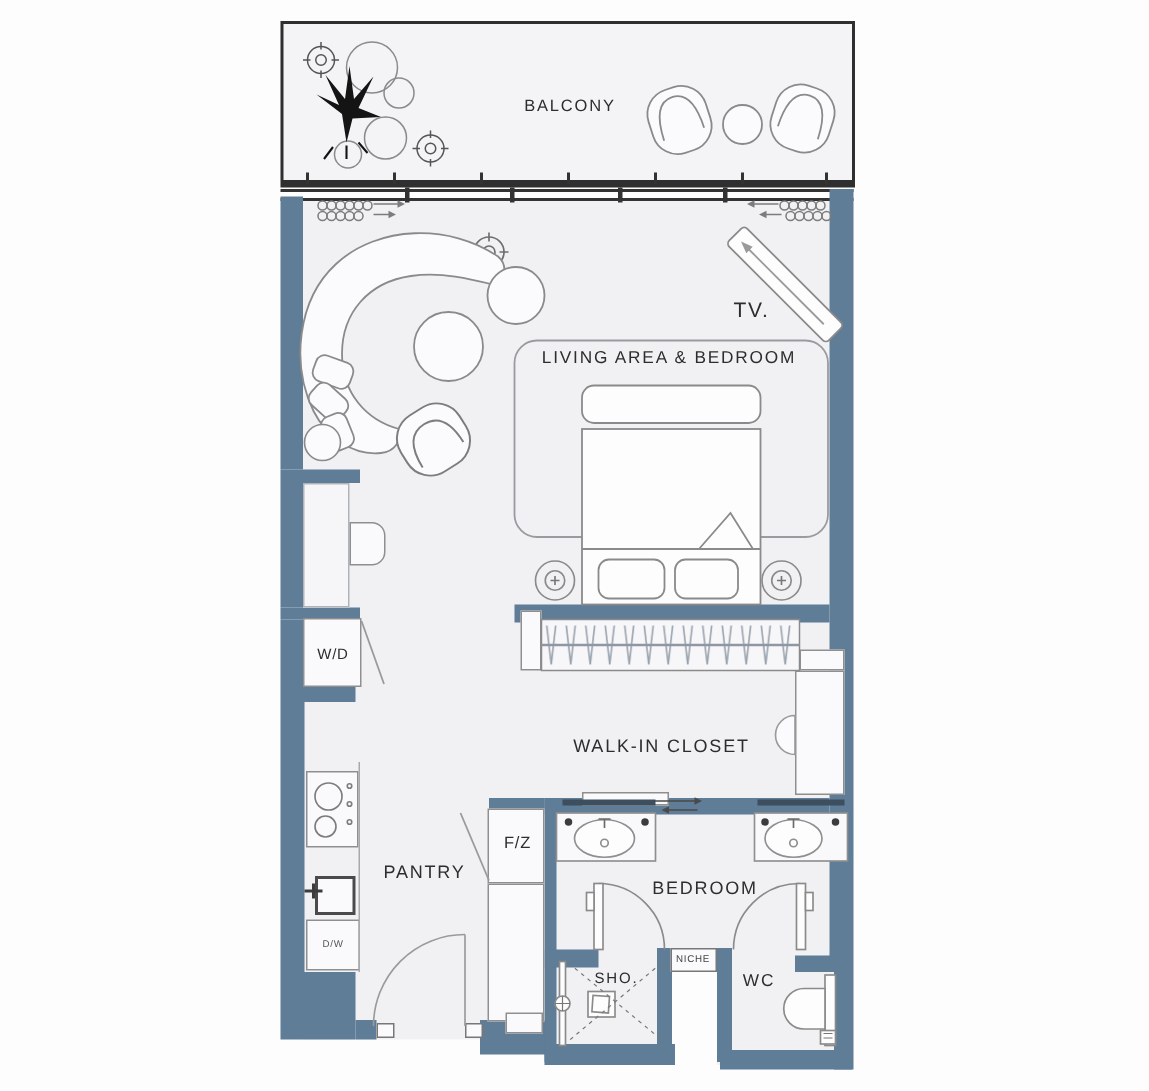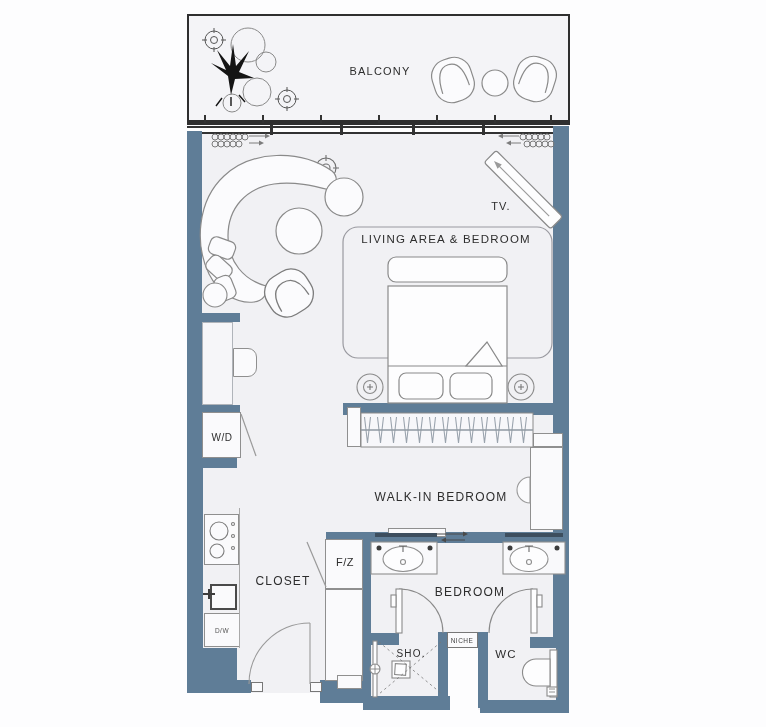--- a/index.html
+++ b/index.html
@@ -281,25 +281,25 @@
 
     <g stroke="#8a8a8a" stroke-width="1.1" fill="#fdfdfe">
       <rect x="550" y="650" width="7" height="47"></rect>
       <path d="M550,659 L536,659 A13.5,13.5 0 0 0 536,686 L550,686 Z"></path>
       <rect x="547" y="687" width="10" height="9"></rect>
       <path d="M549,689 h6 M549,692 h6" stroke="#777" stroke-width="0.8"></path>
     </g>
   </svg>
 
   <div class="lbl" style="left:380px;top:71px;font-size:11px;">BALCONY</div>
-  <div class="lbl" style="left:501px;top:206px;font-size:11px;">TV.</div>
+  <div class="lbl" style="left:501px;top:206px;font-size:14px;">TV.</div>
   <div class="lbl" style="left:446px;top:239px;font-size:11.5px;">LIVING AREA &amp; BEDROOM</div>
   <div class="lbl" style="left:222px;top:437px;font-size:10px;letter-spacing:0.5px;">W/D</div>
-  <div class="lbl" style="left:441px;top:497px;font-size:12px;">WALK-IN BEDROOM</div>
-  <div class="lbl" style="left:283px;top:581px;font-size:12px;">CLOSET</div>
+  <div class="lbl" style="left:441px;top:497px;font-size:12px;">WALK-IN CLOSET</div>
+  <div class="lbl" style="left:283px;top:581px;font-size:12px;">PANTRY</div>
   <div class="lbl" style="left:345px;top:562px;font-size:11px;letter-spacing:0.5px;">F/Z</div>
   <div class="lbl" style="left:222px;top:630px;font-size:6.5px;letter-spacing:0.5px;color:#555;">D/W</div>
   <div class="lbl" style="left:470px;top:592px;font-size:12px;">BEDROOM</div>
   <div class="lbl" style="left:411px;top:653px;font-size:10px;">SHO.</div>
   <div class="lbl" style="left:462px;top:640px;font-size:6.5px;letter-spacing:0.5px;color:#444;">NICHE</div>
   <div class="lbl" style="left:506px;top:654px;font-size:11.5px;">WC</div>
 
 </div>
 
 </body></html>

